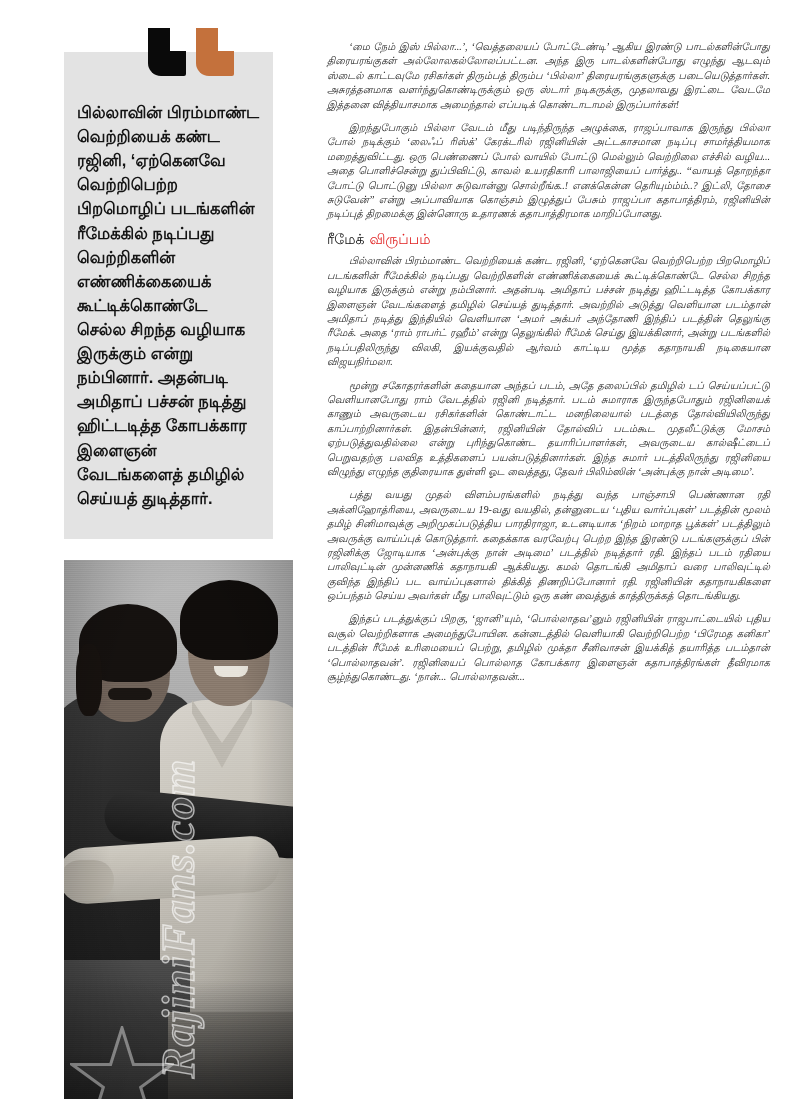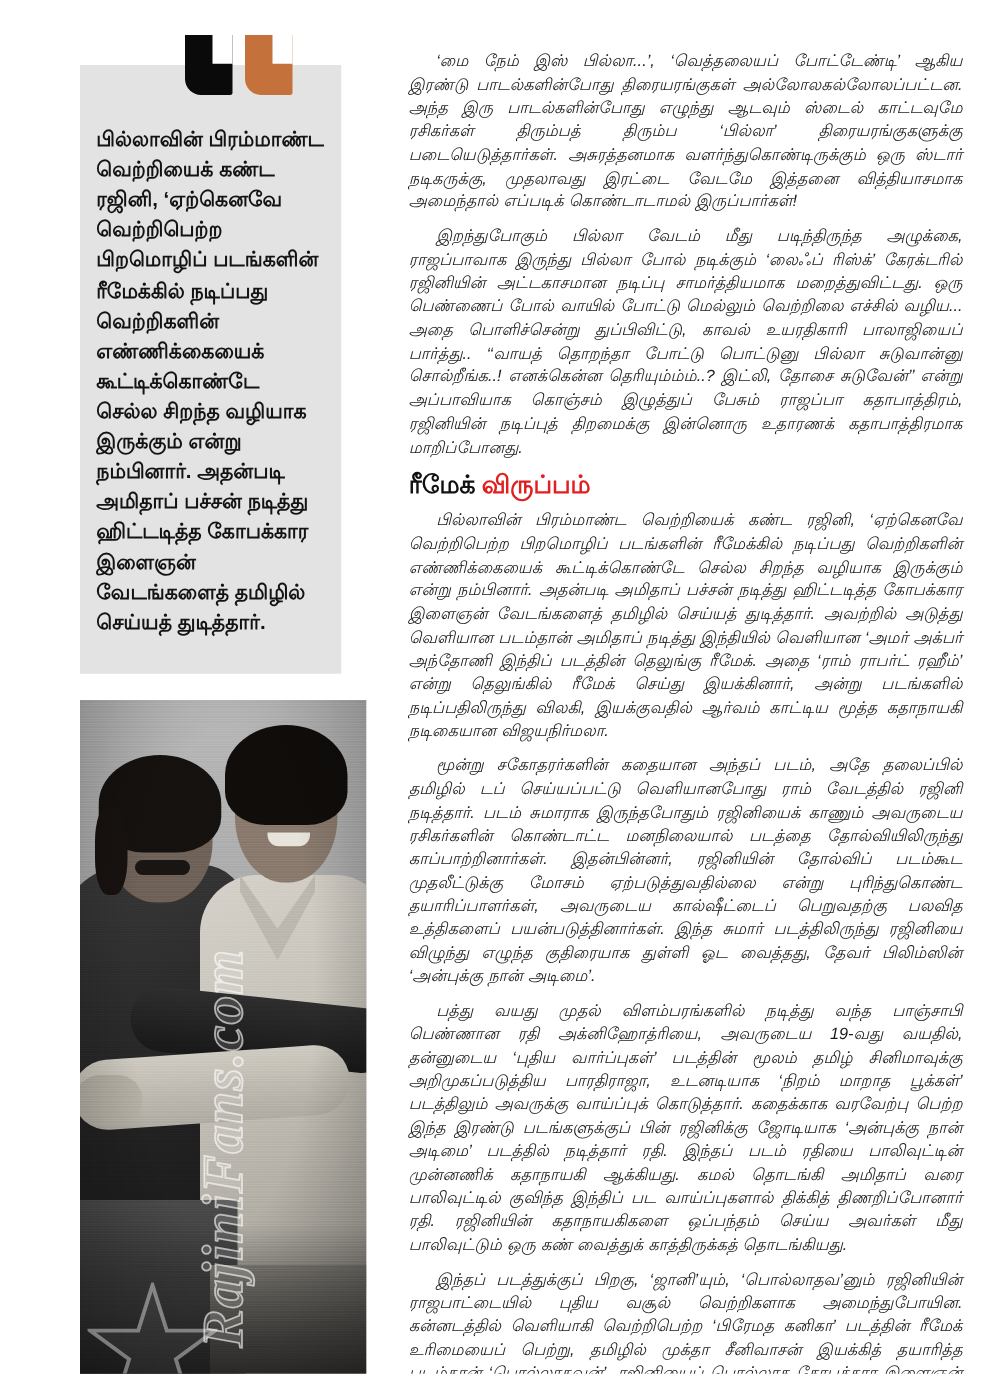--- a/index.html
+++ b/index.html
@@ -226,36 +226,36 @@
 
   
   #right-column {
     position: absolute;
     left: 327px;
     top: 40px;
     width: 443px;
   }
 
   .body-par {
-    font-family: Liberation Sans, sans-serif;
-    font-size: 13px;
+    font-family: Liberation Serif, serif;
+    font-size: 10px;
     line-height: 1.44;
     color: #1b1b1b;
     text-align: justify;
     text-indent: 22px;
     margin: 0 0 9px 0;
     font-style: italic;
     word-spacing: 0.5px;
   }
 
   .section-head {
     margin: 4px 0 7px 0;
     font-family: "Liberation Sans", "DejaVu Sans", sans-serif;
-    font-weight: bold;
-    font-size: 20px;
+    font-weight: normal;
+    font-size: 14px;
     line-height: 1.2;
   }
   .section-head .hd-dark { color: #111111; }
   .section-head .hd-red  { color: #e02020; margin-left: 5px; }
 </style>
 </head>
 <body>
 
 <div id="page">
 

